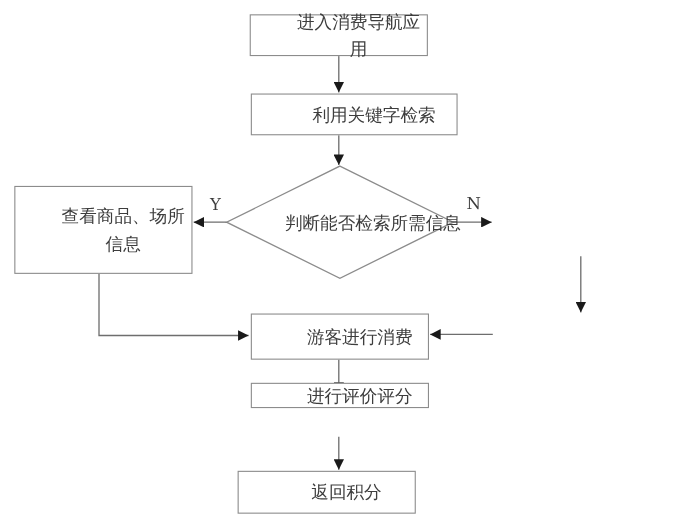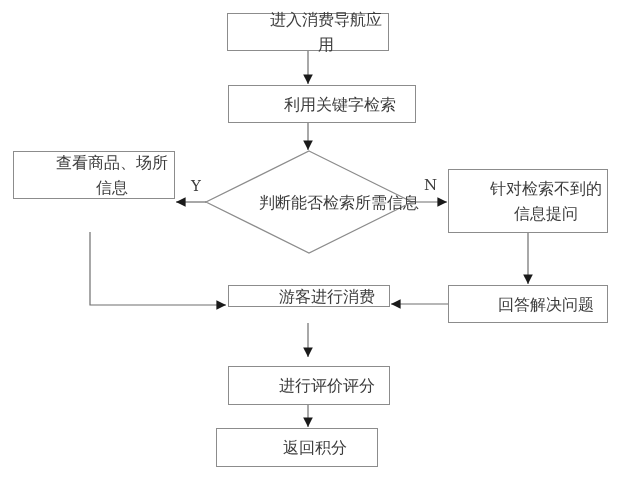--- a/index.html
+++ b/index.html
@@ -81,39 +81,32 @@
   </div>
 
   <div class="node rect" style="left:228px;top:85px;width:188px;height:38px">
     <span>利用关键字检索</span>
   </div>
 
   <div class="node" style="left:218px;top:151px;width:206px;height:102px">
     <span>判断能否检索所需信息</span>
   </div>
 
-  <div class="node rect" style="left:13px;top:151px;width:162px;height:48px">
+  <div class="node rect" style="left:13px;top:169px;width:162px;height:80px">
     <span>查看商品、场所
 信息</span>
   </div>
 
-  <div class="node rect" style="left:448px;top:169px;width:160px;height:64px">
-    <span>针对检索不到的
-信息提问</span>
-  </div>
 
-  <div class="node rect" style="left:228px;top:285px;width:162px;height:22px">
+  <div class="node rect" style="left:228px;top:285px;width:162px;height:42px">
     <span>游客进行消费</span>
   </div>
 
-  <div class="node rect" style="left:448px;top:285px;width:160px;height:38px">
-    <span>回答解决问题</span>
-  </div>
 
-  <div class="node rect" style="left:228px;top:366px;width:162px;height:39px">
+  <div class="node rect" style="left:228px;top:348px;width:162px;height:23px">
     <span>进行评价评分</span>
   </div>
 
   <div class="node rect" style="left:216px;top:428px;width:162px;height:39px">
     <span>返回积分</span>
   </div>
 
   <div class="edge-label" style="left:191px;top:177px">Y</div>
   <div class="edge-label" style="left:424px;top:176px">N</div>
 

